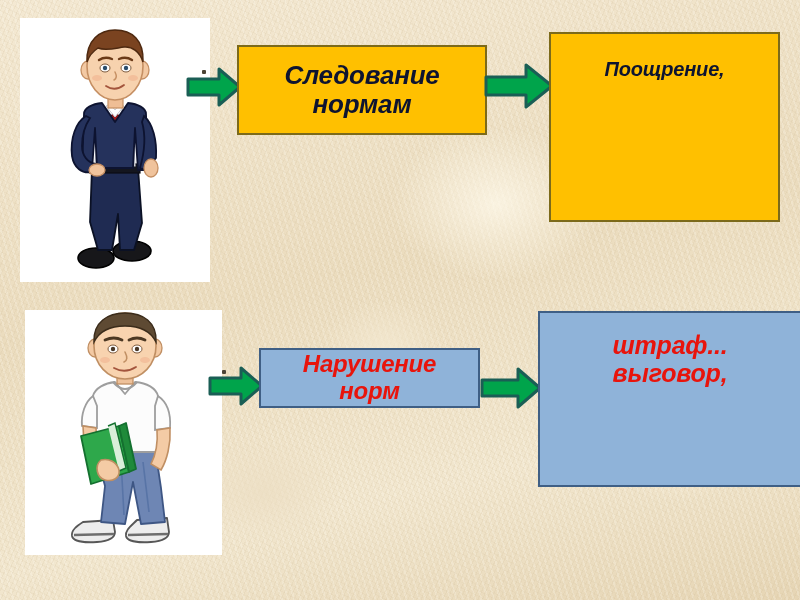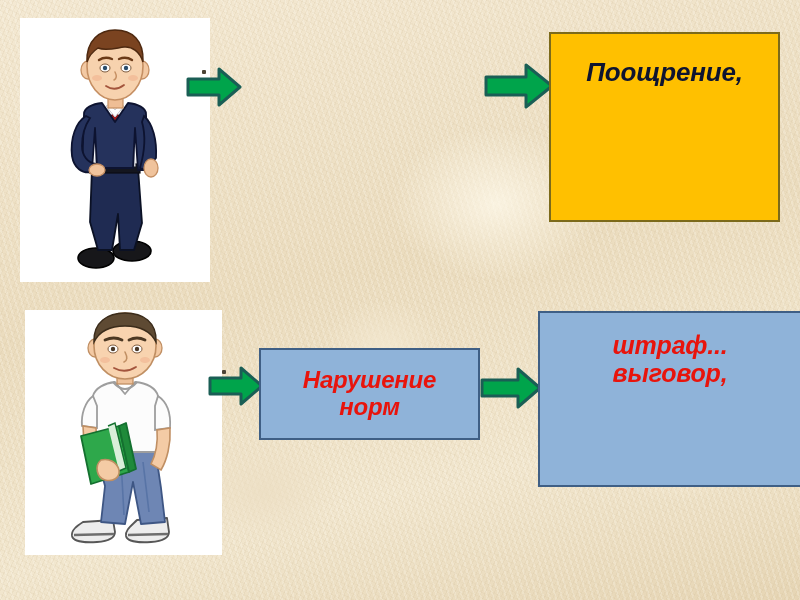--- a/index.html
+++ b/index.html
@@ -73,24 +73,24 @@
 
   #box-following {
     left: 237px; top: 45px; width: 250px; height: 90px;
     align-items: center;
     font-size: 26px;
   }
   #box-reward {
     left: 549px; top: 32px; width: 231px; height: 190px;
     align-items: flex-start;
     padding-top: 24px;
-    font-size: 26px;
+    font-size: 20px;
   }
   #box-violation {
-    left: 259px; top: 348px; width: 221px; height: 92px;
+    left: 259px; top: 348px; width: 221px; height: 60px;
     align-items: center;
     font-size: 24px;
   }
   #box-sanction {
     left: 538px; top: 311px; width: 264px; height: 176px;
     align-items: flex-start;
     padding-top: 18px;
     font-size: 25px;
   }
 
@@ -170,20 +170,26 @@
       <ellipse cx="113" cy="60" rx="5" ry="3" fill="#F0AE8C" opacity="0.55"></ellipse>
     </svg>
   </div>
 
   <span class="arrow-dot" id="dot-top"></span>
 
   <svg class="arrow" id="arrow-follow-in" viewBox="0 0 56 42">
     <path d="M2 13 L33 13 L33 3 L54 21 L33 39 L33 29 L2 29 Z" fill="#00A44B" stroke="#1A5E55" stroke-width="3" stroke-linejoin="round"></path>
   </svg>
 
+  <div class="concept-box box-yellow" id="box-following">
+    <div class="box-text">
+      <div>Следование</div>
+      <div>нормам</div>
+    </div>
+  </div>
 
   <svg class="arrow" id="arrow-follow-out" viewBox="0 0 70 48">
     <path d="M2 15 L42 15 L42 3 L68 24 L42 45 L42 33 L2 33 Z" fill="#00A44B" stroke="#1A5E55" stroke-width="3" stroke-linejoin="round"></path>
   </svg>
 
   <div class="concept-box box-yellow" id="box-reward">
     <div class="box-text">
       <div>Поощрение,</div>
     </div>
   </div>

